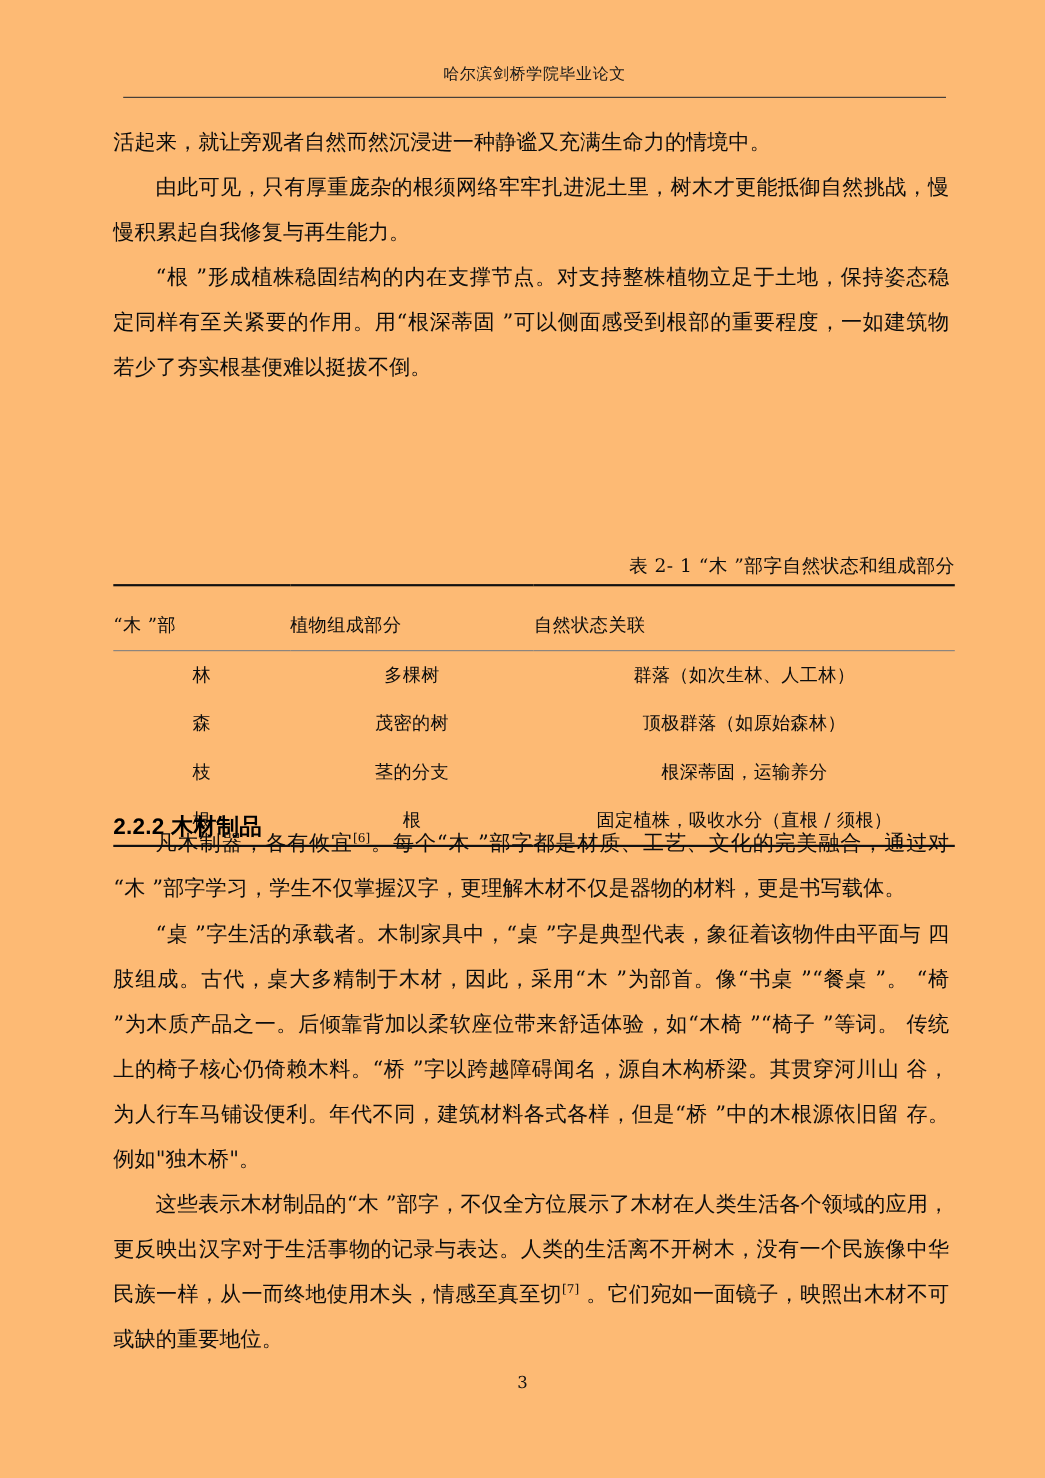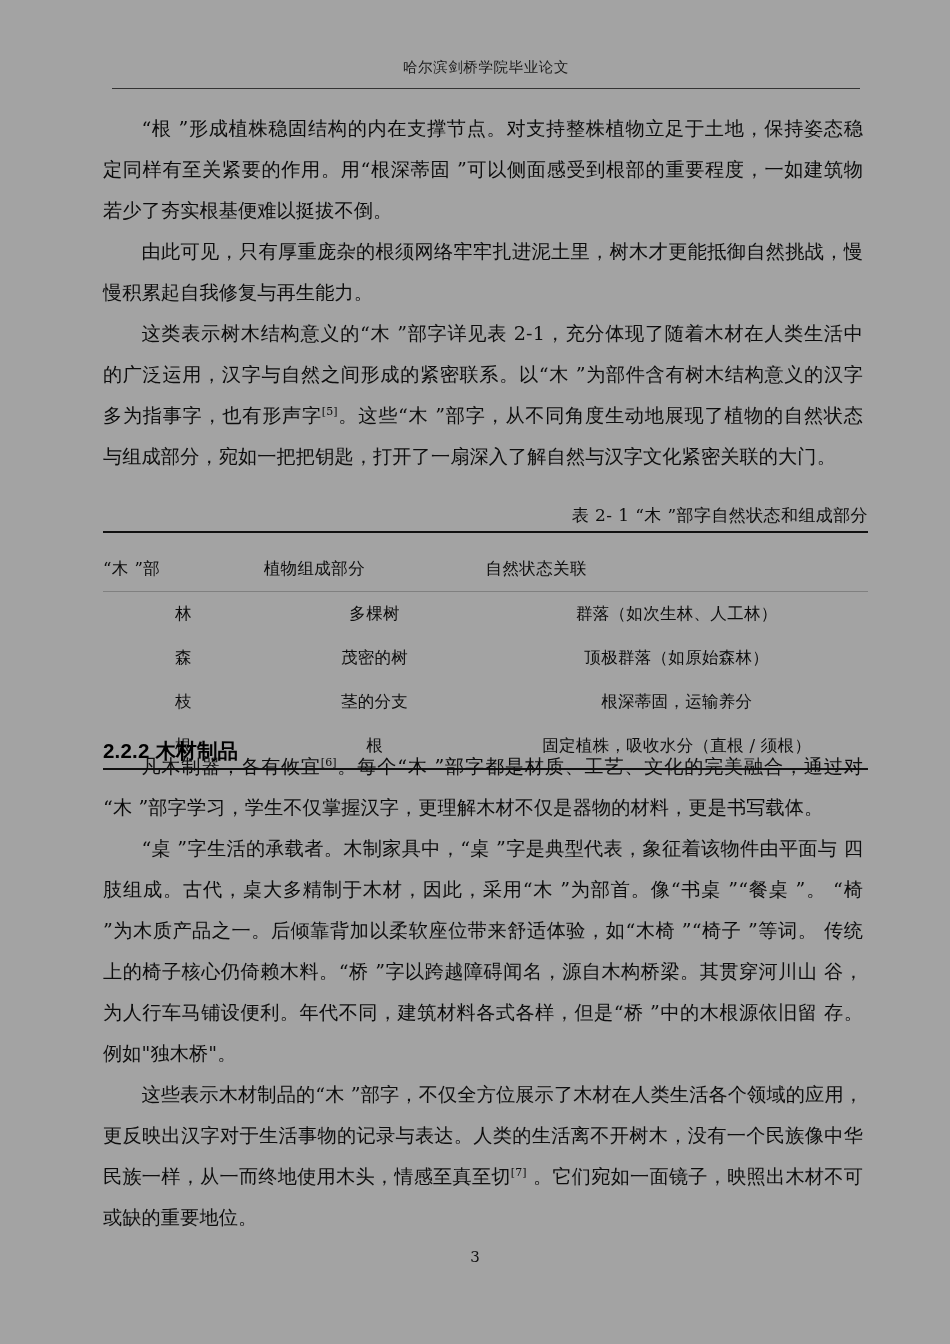--- a/index.html
+++ b/index.html
@@ -8,21 +8,21 @@
     background: #ffffff;
   }
   body {
     font-family: "DejaVu Serif", "Liberation Serif", serif;
     color: #000000;
   }
   .page {
     position: relative;
     width: 950px;
     height: 1344px;
-    background: #a3a3a3;
+    background: #fdba74;
     overflow: hidden;
     box-sizing: border-box;
   }
 
   
   .page-header {
     position: absolute;
     left: 112px;
     top: 58px;
     width: 748px;
@@ -141,23 +141,23 @@
 </style>
 </head>
 <body>
 
 <div class="page">
 
   <div class="page-header">哈尔滨剑桥学院毕业论文</div>
   <div class="header-rule"></div>
 
   <div class="content">
+    <p class="para noindent">活起来，就让旁观者自然而然沉浸进一种静谧又充满生命力的情境中。</p>
+    <p class="para">由此可见，只有厚重庞杂的根须网络牢牢扎进泥土里，树木才更能抵御自然挑战，慢慢积累起自我修复与再生能力。</p>
     <p class="para">“根 ”形成植株稳固结构的内在支撑节点。对支持整株植物立足于土地，保持姿态稳 定同样有至关紧要的作用。用“根深蒂固 ”可以侧面感受到根部的重要程度，一如建筑物 若少了夯实根基便难以挺拔不倒。</p>
-    <p class="para">由此可见，只有厚重庞杂的根须网络牢牢扎进泥土里，树木才更能抵御自然挑战，慢慢积累起自我修复与再生能力。</p>
-    <p class="para"><span>这类表示树木结构意义的“木 ”部字详见表 2-1，充分体现了随着木材在人类生活中 的广泛运用，汉字与自然之间形成的紧密联系。以“木 ”为部件含有树木结构意义的汉字 多为指事字，也有形声字</span><sup class="fn">[5]</sup><span>。这些“木 ”部字，从不同角度生动地展现了植物的自然状态 与组成部分，宛如一把把钥匙，打开了一扇深入了解自然与汉字文化紧密关联的大门。</span></p>
   </div>
 
   <div class="table-block">
     <div class="table-caption">表 2- 1  “木 ”部字自然状态和组成部分</div>
     <table class="data-table">
       <thead>
         <tr>
           <th class="c1">“木 ”部</th>
           <th class="c2">植物组成部分</th>
           <th class="c3">自然状态关联</th>

